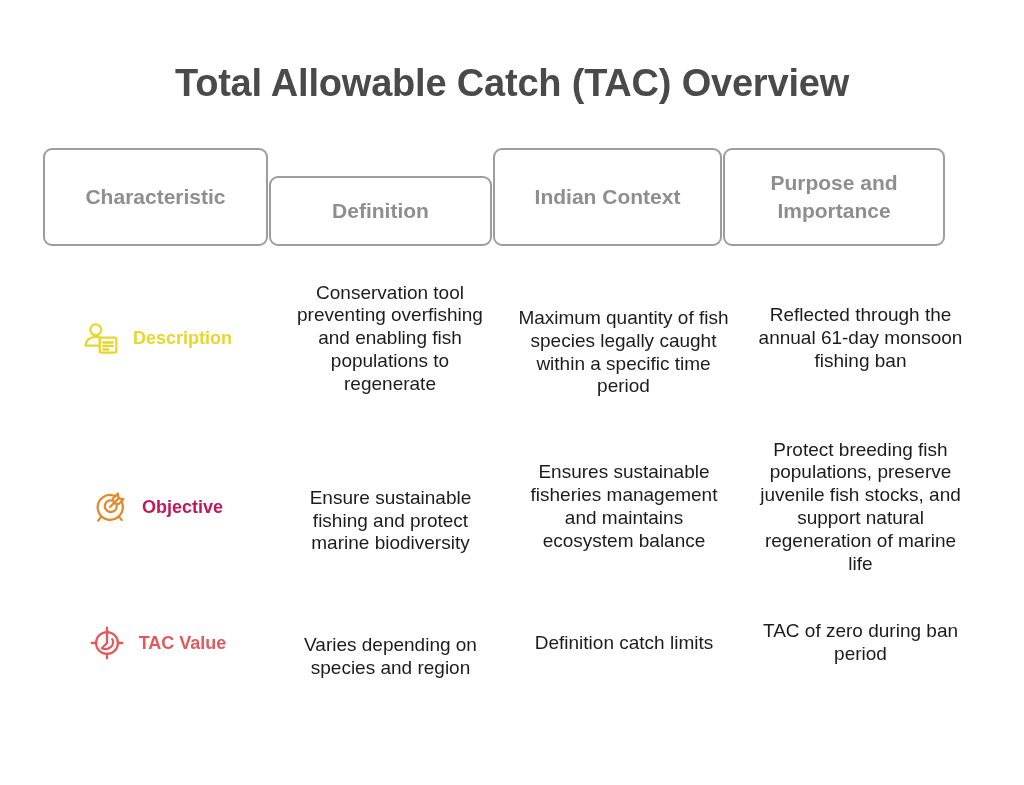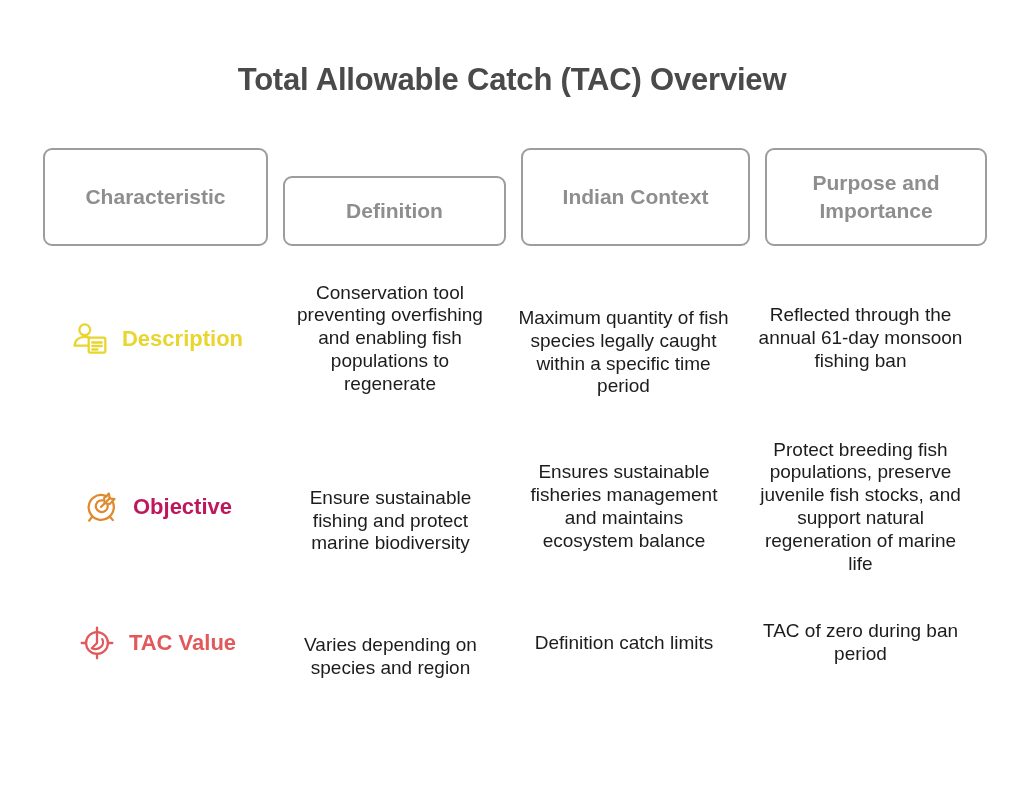--- a/index.html
+++ b/index.html
@@ -19,37 +19,37 @@
     overflow: hidden;
   }
 
   
   .title {
     position: absolute;
     top: 62px;
     left: 0;
     width: 1024px;
     text-align: center;
-    font-size: 31px;
+    font-size: 38px;
     font-weight: bold;
     color: #4a4a4a;
     letter-spacing: -0.2px;
   }
 
   
   .grid {
     position: absolute;
     top: 148px;
     left: 43px;
     width: 940px;
   }
 
   .header-row {
     display: flex;
-    gap: 15px;
+    gap: 1px;
     height: 98px;
   }
 
   .header-cell {
     border: 2px solid #9d9d9d;
     border-radius: 9px;
     display: flex;
     align-items: center;
     justify-content: center;
     text-align: center;
@@ -78,21 +78,21 @@
   .row-2 { height: 120px; }
 
   .label-cell {
     display: flex;
     align-items: center;
     justify-content: center;
     gap: 10px;
   }
 
   .row-label {
-    font-size: 22px;
+    font-size: 18px;
     font-weight: bold;
     white-space: nowrap;
   }
 
   .icon-wrap {
     width: 44px;
     height: 44px;
     display: flex;
     align-items: center;
     justify-content: center;

